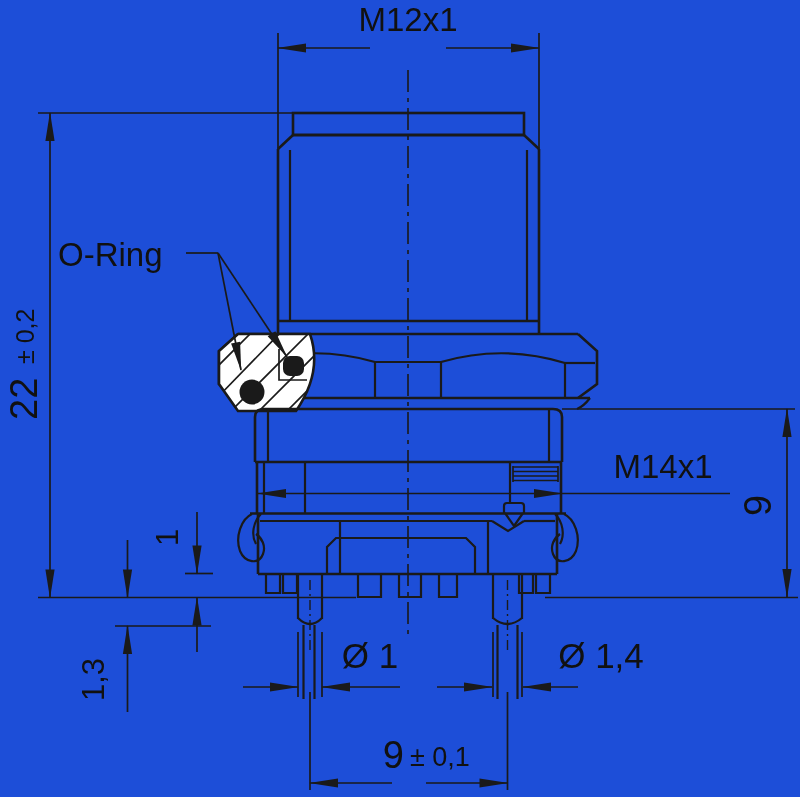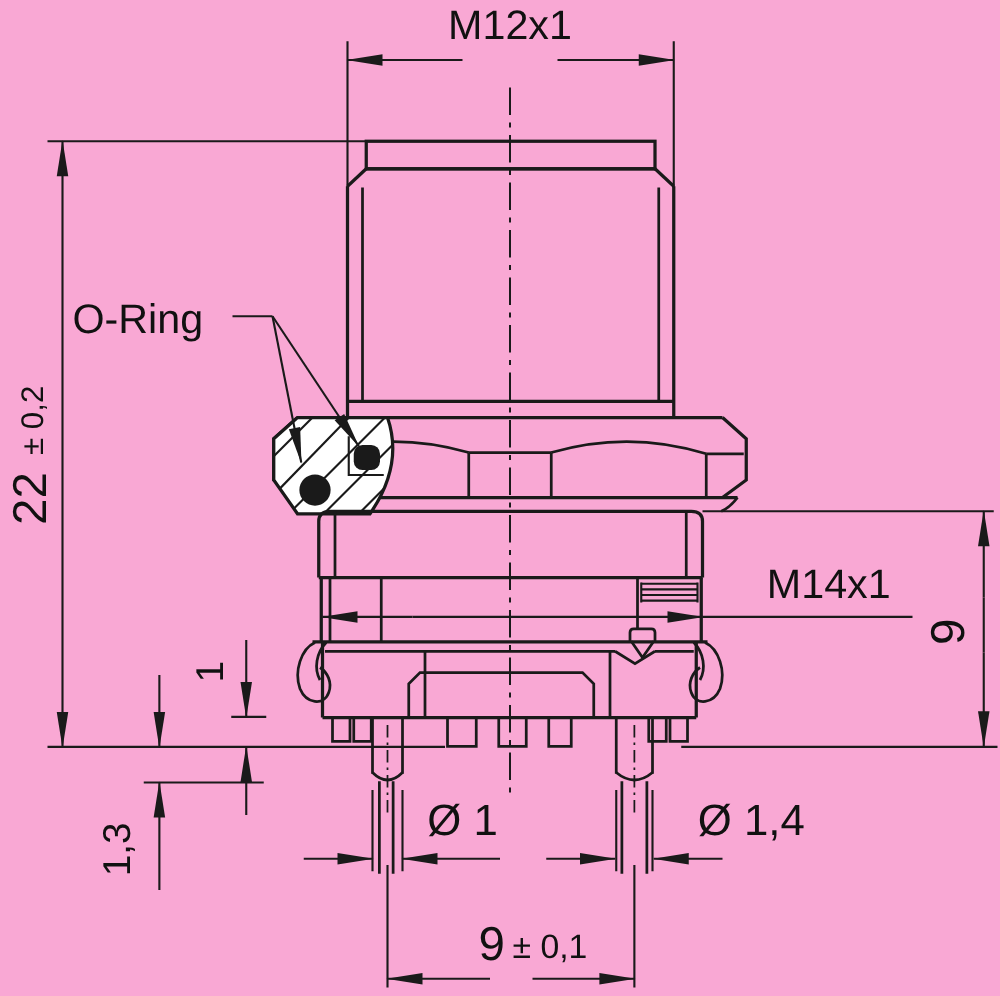--- a/index.html
+++ b/index.html
@@ -1,16 +1,16 @@
 <!DOCTYPE html>
 <html><head>
 <meta charset="utf-8">
 <style>
   html,body{margin:0;padding:0;background:#ffffff;}
-  .stage{position:relative;width:800px;height:797px;background:#f9a8d4;overflow:hidden;}
+  .stage{position:relative;width:800px;height:797px;background:#1d4ed8;overflow:hidden;}
   svg{display:block;}
   text{font-family:"Liberation Sans","DejaVu Sans",sans-serif;fill:#111;}
   .outline{stroke:#1a1a1a;stroke-width:2.6;fill:none;stroke-linejoin:miter;}
   .inner{stroke:#1a1a1a;stroke-width:2.2;fill:none;}
   .thin{stroke:#1a1a1a;stroke-width:1.7;fill:none;}
   .dim{stroke:#1a1a1a;stroke-width:1.7;fill:none;}
   .center{stroke:#1a1a1a;stroke-width:1.6;fill:none;stroke-dasharray:22 6 4 6;}
   .pincenter{stroke:#1a1a1a;stroke-width:1.4;fill:none;stroke-dasharray:10 4 2 4;}
   .solid-black{fill:#1a1a1a;stroke:none;}
   .whitefill{fill:#ffffff;}

